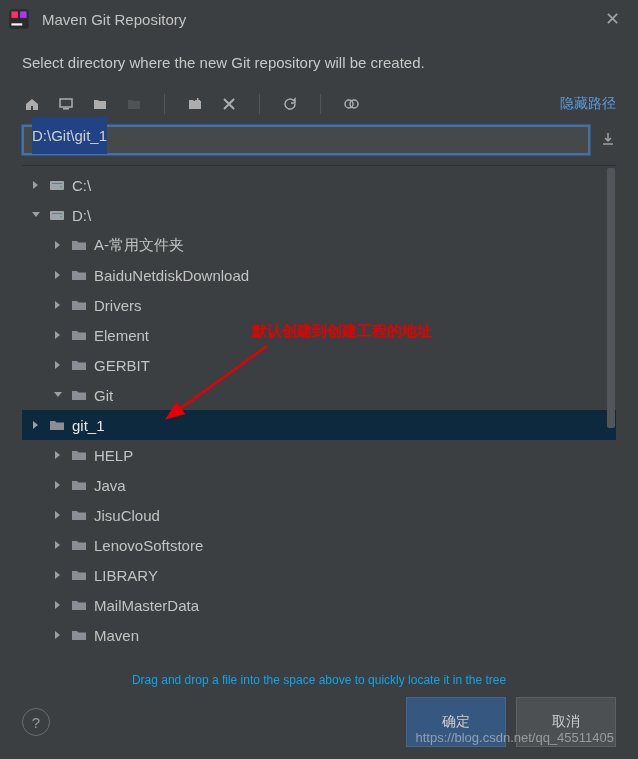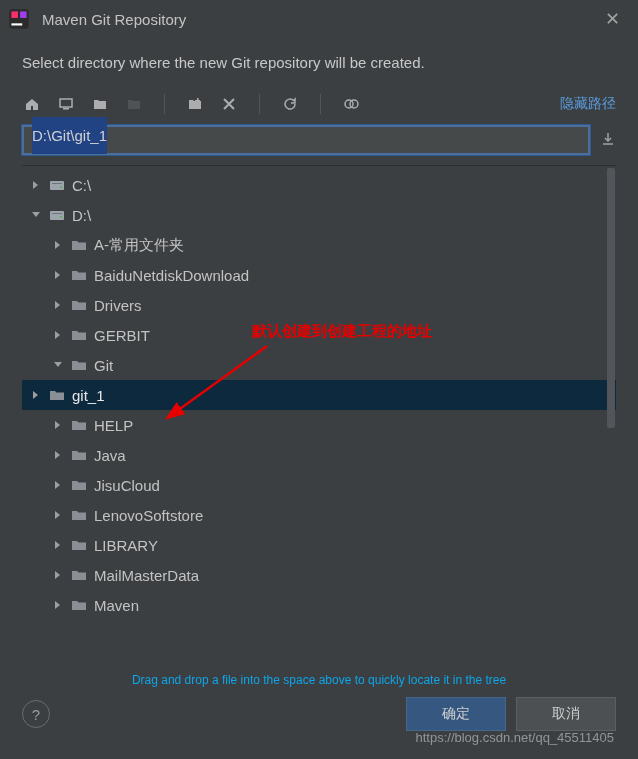--- a/index.html
+++ b/index.html
@@ -128,21 +128,21 @@
   border: 1.5px solid #6b6b6b;
   border-radius: 50%;
   display: flex; align-items: center; justify-content: center;
   color: #9a9a9a;
   cursor: pointer;
   font-size: 15px;
 }
 .spacer { flex: 1; }
 .btn {
   min-width: 100px;
-  height: 34px;
+  height: 50px;
   display: flex; align-items: center; justify-content: center;
   font-size: 14px;
   cursor: pointer;
   color: #cfcfcf;
 }
 .btn-primary { background: #365880; border: 1px solid #43688c; }
 .btn-secondary { background: #4c5052; border: 1px solid #5e6060; }
 .watermark {
   position: absolute;
   bottom: 14px; right: 24px;
@@ -306,20 +306,33 @@
           <svg width="10" height="10" viewBox="0 0 10 10">
             <path d="M2 1l5 4-5 4z" fill="#9e9e9e"></path>
           </svg>
         </span>
         <span class="folder-icon">
           <svg width="18" height="16" viewBox="0 0 18 16">
             <path d="M2 4h5l1.5 1.5H16V13H2z" fill="#8a8f95"></path>
           </svg>
         </span>
         <span class="tree-label">Drivers</span>
+      </div>
+      <div class="tree-row indent-2">
+        <span class="tree-arrow">
+          <svg width="10" height="10" viewBox="0 0 10 10">
+            <path d="M2 1l5 4-5 4z" fill="#9e9e9e"></path>
+          </svg>
+        </span>
+        <span class="folder-icon">
+          <svg width="18" height="16" viewBox="0 0 18 16">
+            <path d="M2 4h5l1.5 1.5H16V13H2z" fill="#8a8f95"></path>
+          </svg>
+        </span>
+        <span class="tree-label">Element</span>
       </div>
       <div class="tree-row indent-2">
         <span class="tree-arrow">
           <svg width="10" height="10" viewBox="0 0 10 10">
             <path d="M2 1l5 4-5 4z" fill="#9e9e9e"></path>
           </svg>
         </span>
         <span class="folder-icon">
           <svg width="18" height="16" viewBox="0 0 18 16">
             <path d="M2 4h5l1.5 1.5H16V13H2z" fill="#8a8f95"></path>

